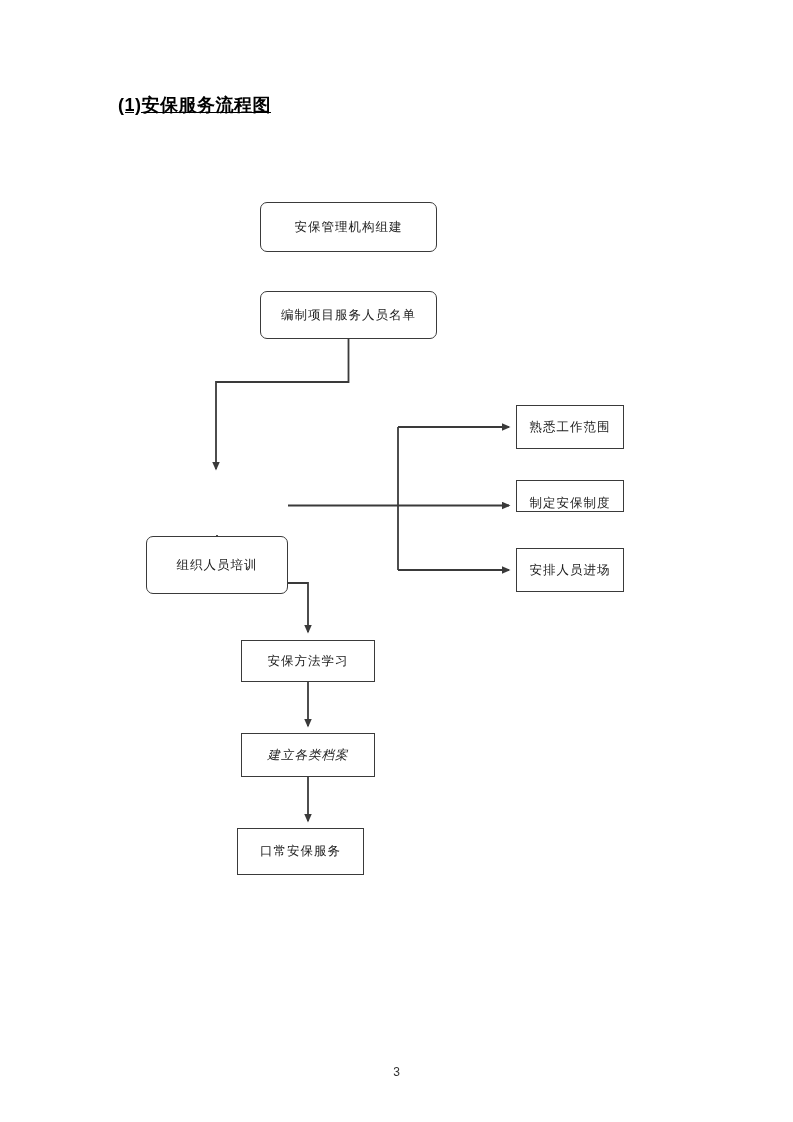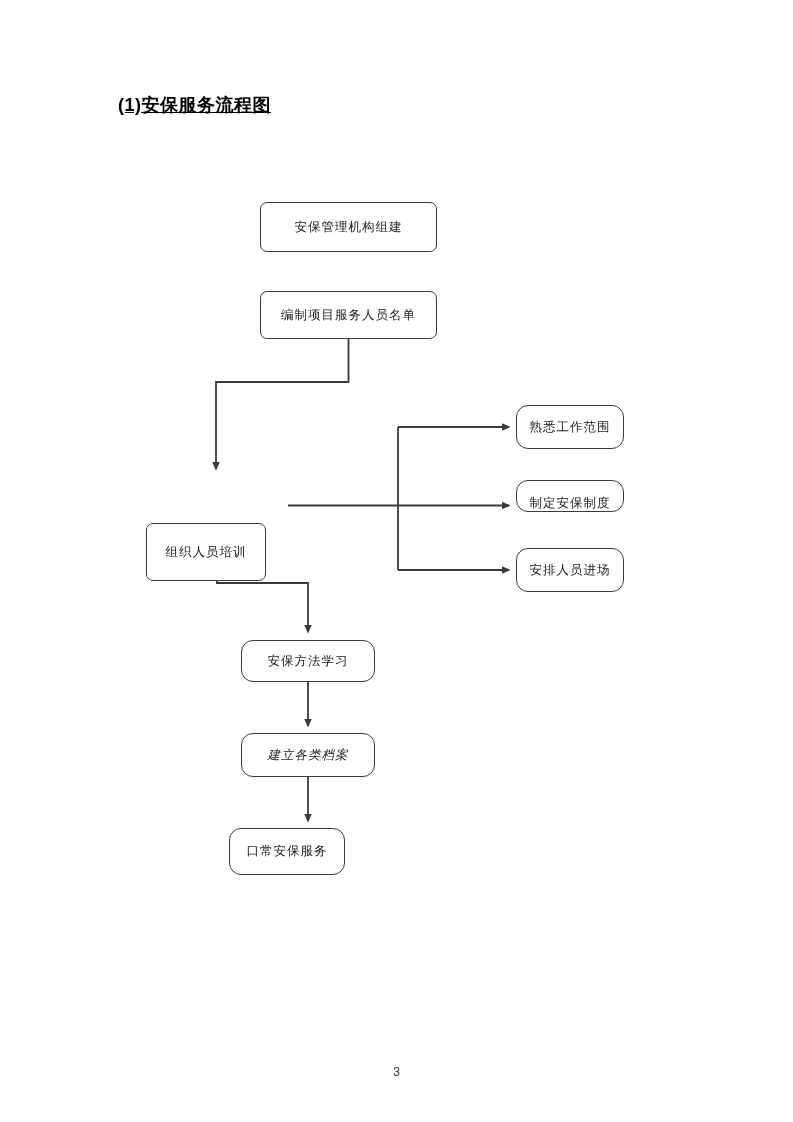--- a/index.html
+++ b/index.html
@@ -47,21 +47,21 @@
     display: flex;
     align-items: center;
     justify-content: center;
     font-size: 12.5px;
     letter-spacing: 1px;
     color: #222;
     line-height: 1.2;
     text-align: center;
   }
   .node.rounded { border-radius: 7px; margin-top: 46px; }
-  .node.square  { border-radius: 12px; }
+  .node.square  { border-radius: 0; }
   .page-number {
     position: absolute;
     left: 0;
     top: 1065px;
     width: 793px;
     text-align: center;
     font-size: 12px;
     color: #333;
   }
 </style>
@@ -101,21 +101,21 @@
   </svg>
 
   <div class="node rounded" style="left:260px; top:156px; width:177px; height:50px;">
     <span>安保管理机构组建</span>
   </div>
 
   <div class="node rounded" style="left:260px; top:245px; width:177px; height:48px;">
     <span>编制项目服务人员名单</span>
   </div>
 
-  <div class="node rounded" style="left:146px; top:477px; width:120px; height:58px;">
+  <div class="node rounded" style="left:146px; top:490px; width:142px; height:58px;">
     <span>组织人员培训</span>
   </div>
 
   <div class="node square" style="left:516px; top:405px; width:108px; height:44px;">
     <span>熟悉工作范围</span>
   </div>
 
   <div class="node square" style="left:516px; top:480px; width:108px; height:32px;align-items:flex-end;">
     <span>制定安保制度</span>
   </div>
@@ -125,19 +125,19 @@
   </div>
 
   <div class="node square" style="left:241px; top:640px; width:134px; height:42px;">
     <span>安保方法学习</span>
   </div>
 
   <div class="node square" style="left:241px; top:733px; width:134px; height:44px;font-style:italic;">
     <span>建立各类档案</span>
   </div>
 
-  <div class="node square" style="left:229px; top:828px; width:116px; height:47px;">
+  <div class="node square" style="left:237px; top:828px; width:127px; height:47px;">
     <span>口常安保服务</span>
   </div>
 
   <div class="page-number">3</div>
 
 </div>
 
 </body></html>

